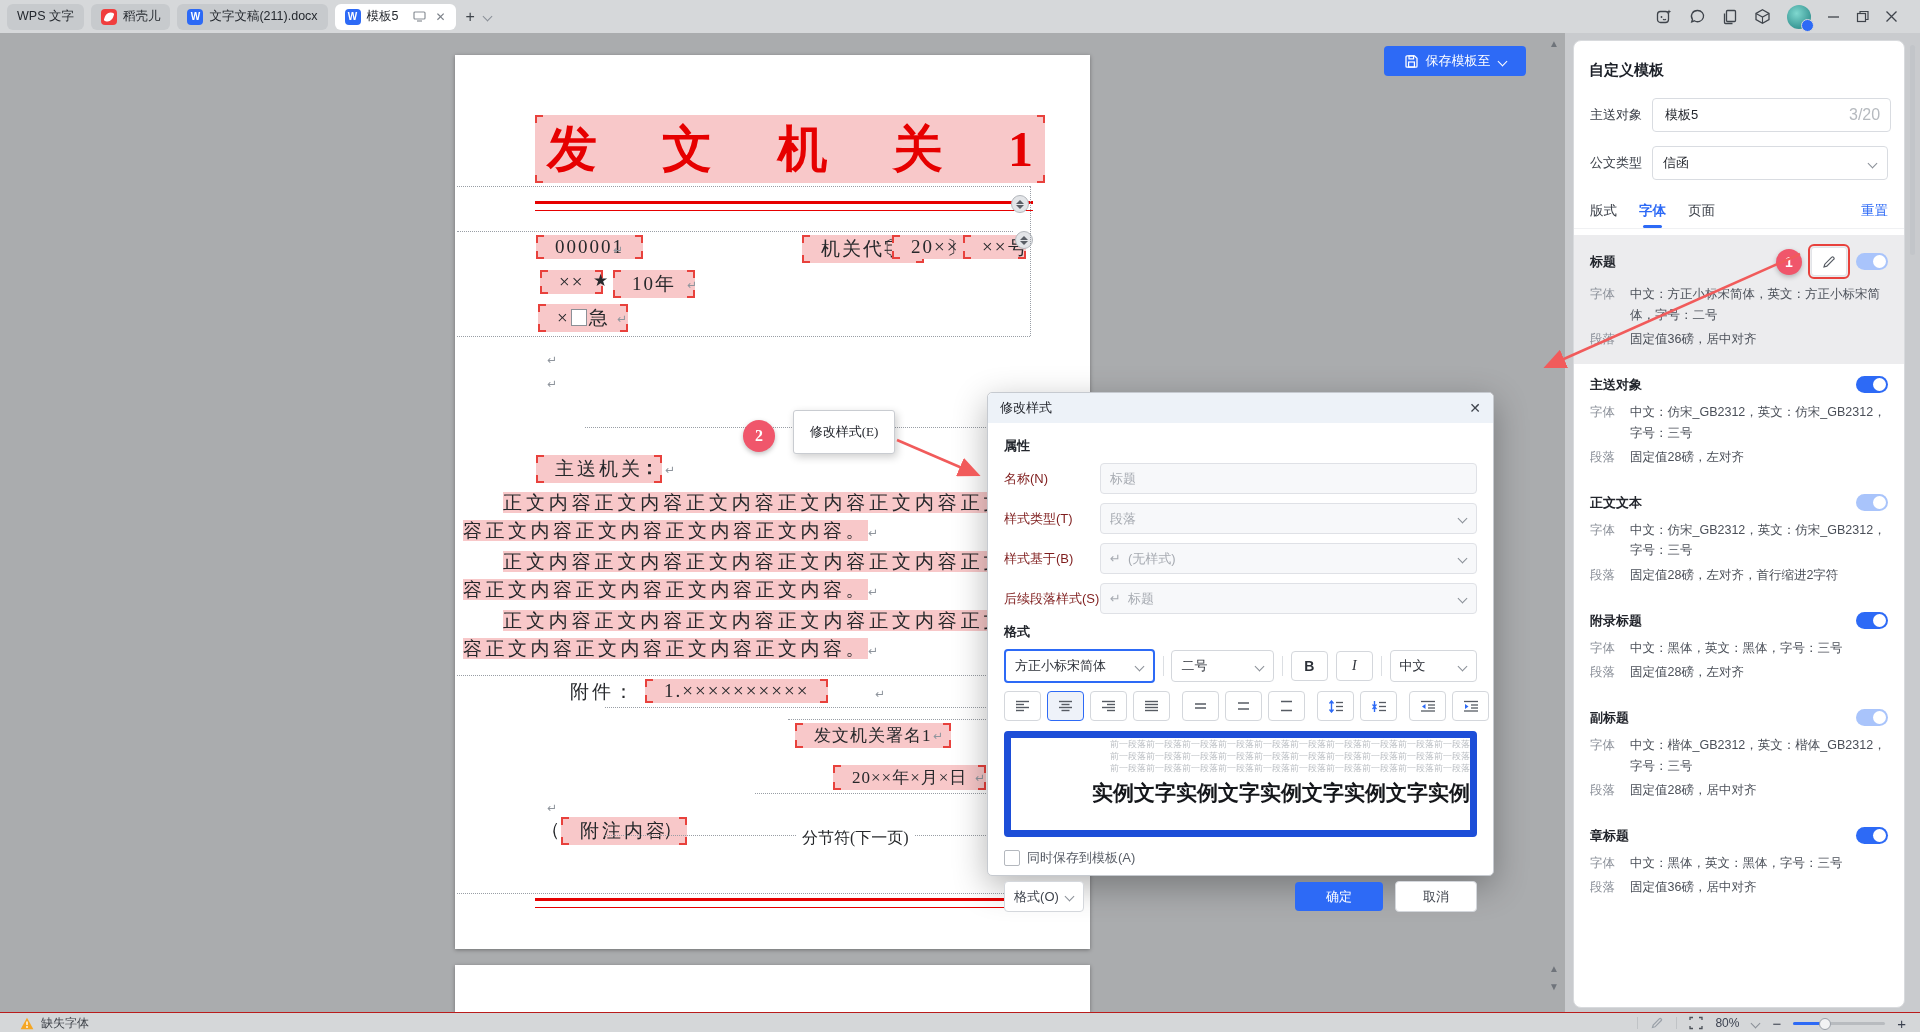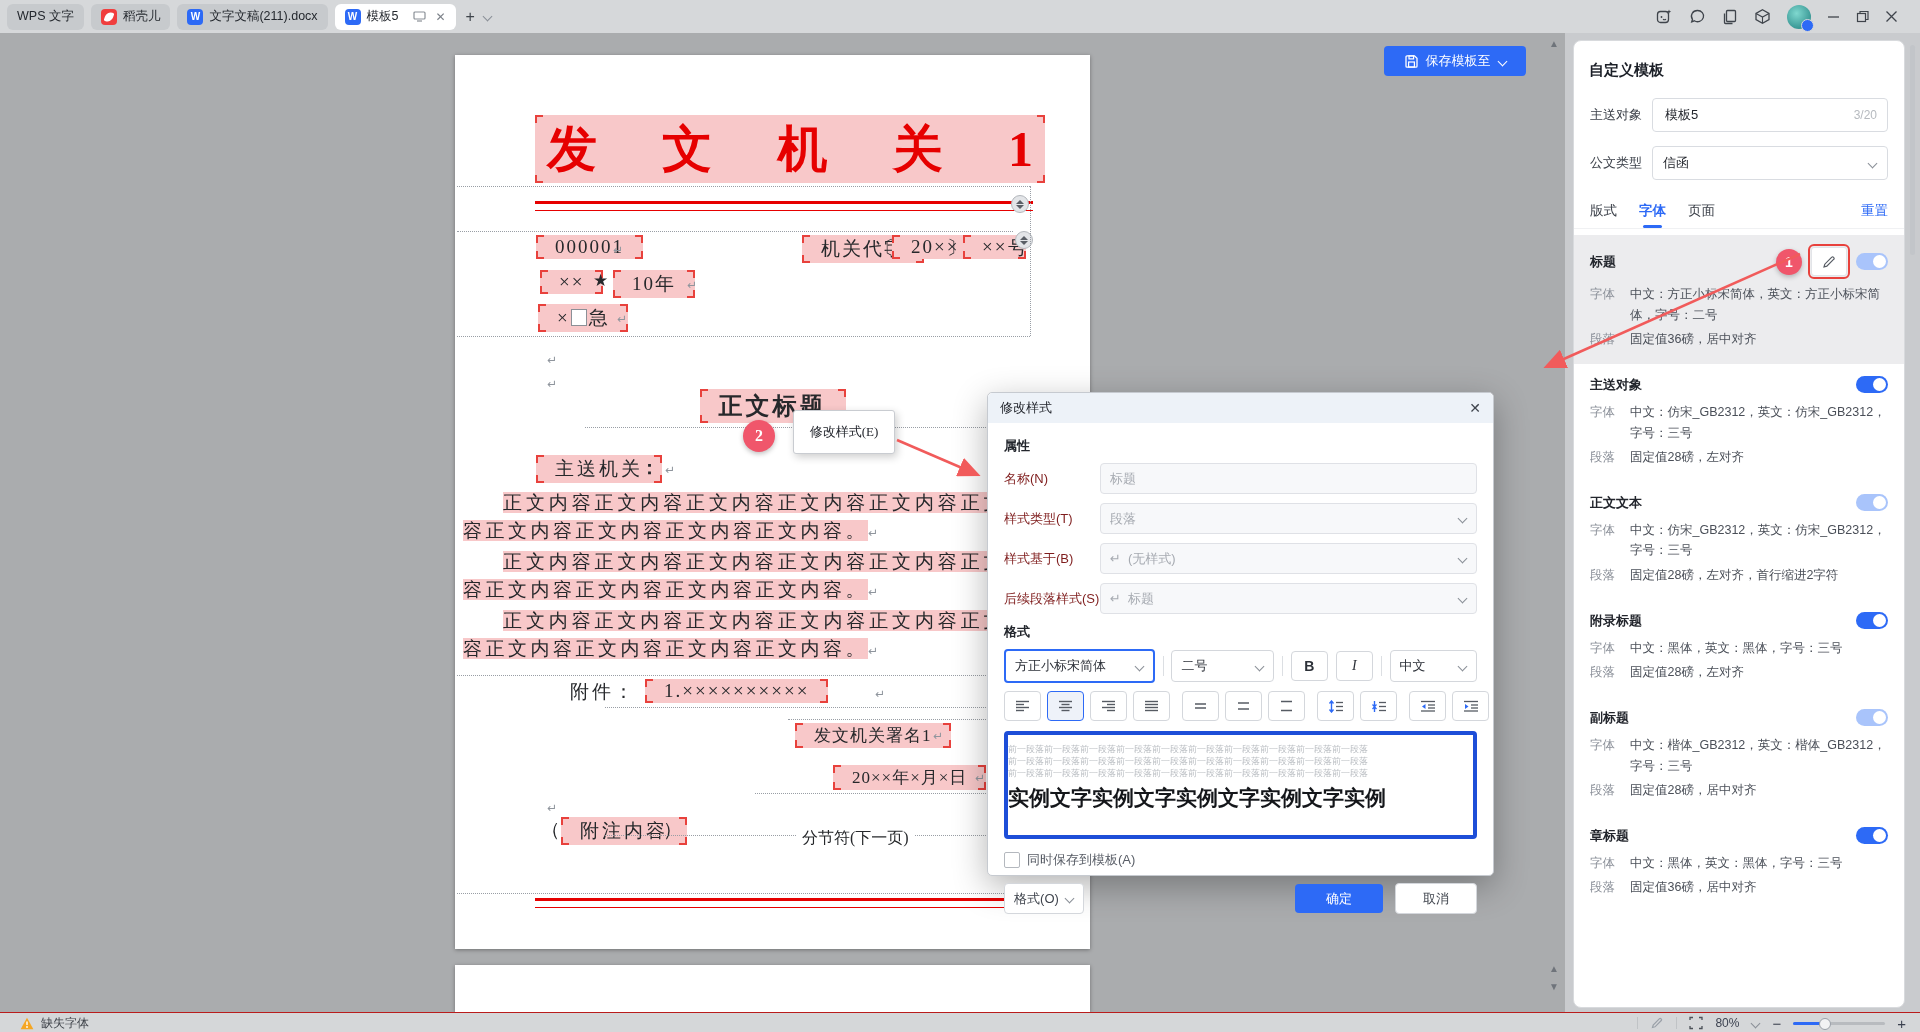--- a/index.html
+++ b/index.html
@@ -66,42 +66,42 @@
   .dlg-ctl{flex:1;height:29px;background:#f7f8fa;border:1px solid #dfe1e6;border-radius:4px;display:flex;align-items:center;padding:0 9px;font-size:13px;color:#a6aab1;gap:7px;}
   .dlg-ctl .chev{margin-left:auto;}
   .fmt-row{display:flex;align-items:center;gap:8px;margin:4px 0 8px;}
   .sel{height:30px;border:1px solid #d4d7dc;border-radius:4px;background:#fff;display:flex;align-items:center;padding:0 9px;font-size:13px;color:#2c3038;}
   .sel .chev{margin-left:auto;}
   .sel.focus{border:2px solid #2d6af6;height:30px;}
   .minisep{width:1px;height:20px;background:#dcdfe3;}
   .ibtn{width:35px;height:28px;border:1px solid #d4d7dc;border-radius:4px;background:#fff;display:flex;align-items:center;justify-content:center;font-size:14px;color:#2c3038;flex:0 0 auto;}
   .ibtn.active{border:1.5px solid #2d6af6;background:#eef2f9;}
   .iconrow{display:flex;align-items:center;gap:6px;margin-bottom:10px;}
-  .preview{height:92px;border:4px solid #1d4ed8;border-radius:4px;overflow:hidden;text-align:left;padding-top:8px;}
+  .preview{height:92px;border:7px solid #1d4ed8;border-radius:4px;overflow:hidden;text-align:right;}
   .pv-s{font-size:9px;color:#b9bdc2;line-height:12px;white-space:nowrap;}
   .pv-l{font-family:"Liberation Serif","DejaVu Serif",serif;font-weight:bold;font-size:21px;color:#14161a;margin-top:5px;white-space:nowrap;}
   .chkrow{display:flex;align-items:center;gap:7px;margin:12px 0 14px;font-size:13px;color:#585d66;}
   .chk{width:14px;height:14px;border:1px solid #b4b8be;border-radius:2px;background:#fff;}
   .dlg-foot{display:flex;align-items:center;padding:0 16px;}
   .btn{height:29px;border-radius:4px;display:flex;align-items:center;justify-content:center;font-size:13px;}
   .btn.ghost{border:1px solid #d4d7dc;background:#fff;color:#3f444d;}
   .btn.primary{background:#2d6af6;color:#fff;border:none;}
   .chev{width:9px;height:9px;display:inline-block;position:relative;}
   .chev::before{content:"";position:absolute;left:1px;top:1px;width:6px;height:6px;border-right:1.5px solid #8a8f97;border-bottom:1.5px solid #8a8f97;transform:rotate(45deg);}
 
   
   .sidecol{position:absolute;left:1565px;top:33px;width:355px;height:979px;background:#c9cbce;}
   .sidebar{position:absolute;left:8px;top:7px;width:330px;height:966px;background:#fff;border-radius:8px;border:1px solid #d8dadd;overflow:hidden;z-index:30;}
   .sb-inner{padding:20px 0 0 0;}
   .sb-title{font-size:15px;font-weight:bold;color:#1b1f27;padding:0 15px;margin-bottom:18px;}
   .sb-row{display:flex;align-items:center;padding:0 16px;margin-bottom:14px;}
   .sb-row label{width:62px;flex:0 0 auto;font-size:13px;color:#3c414a;}
   .sb-input{flex:1;height:32px;border:1px solid #d9dce1;border-radius:4px;display:flex;align-items:center;padding:0 10px;font-size:13px;color:#23262d;gap:6px;}
   .sb-input input{border:none;outline:none;flex:1;font-size:13px;color:#23262d;font-family:inherit;background:transparent;min-width:0;}
-  .sb-counter{color:#b6babf;font-size:12px;}
+  .sb-counter{color:#b6babf;font-size:16px;}
   .sb-tabs{display:flex;align-items:center;padding:0 16px;gap:22px;height:34px;border-bottom:1px solid #f0f1f3;}
   .sb-tab{font-size:13.5px;color:#3c414a;height:34px;display:flex;align-items:center;position:relative;}
   .sb-tab.active{color:#2d6af6;font-weight:bold;}
   .sb-tab.active::after{content:"";position:absolute;left:4px;right:4px;bottom:0;height:3px;border-radius:2px;background:#2d6af6;}
   .sb-reset{margin-left:auto;color:#2d6af6;font-size:13.5px;}
   .card{padding:12px 16px 10px;position:relative;}
   .card.hl{background:#ececee;}
   .card-head{display:flex;align-items:center;margin-bottom:8px;}
   .card-title{font-size:13px;font-weight:bold;color:#23262d;}
   .card-line{display:flex;font-size:12.5px;line-height:1.65;margin-bottom:4px;}
@@ -262,23 +262,20 @@
     <div class="abs" style="left:0;top:249px;width:635px;height:28px;font-size:19px;letter-spacing:1px;">
       <span class="abs fld" style="left:83px;top:0;"><span>×</span><span class="urgbox"></span><span>急</span></span>
       <span class="abs pm" style="left:162px;top:8px;">↵</span>
     </div>
     <div class="abs dotl" style="left:2px;top:281px;width:573px;"></div>
     <div class="abs dotv" style="left:575px;top:131px;height:150px;"></div>
 
     <span class="abs pm" style="left:92px;top:298px;">↵</span>
     <span class="abs pm" style="left:92px;top:322px;">↵</span>
 
-    <div class="abs" style="left:0;top:334px;width:635px;text-align:center;">
-      <span class="fld" style="font-size:24px;font-weight:bold;letter-spacing:3px;">正文标题</span>
-    </div>
     <div class="abs dotl" style="left:130px;top:372px;width:445px;"></div>
 
     <div class="abs" style="left:0;top:400px;width:635px;font-size:19px;letter-spacing:3px;">
       <span class="abs fld" style="left:81px;top:0;">主送机关</span>
       <span class="abs" style="left:185px;top:0;font-weight:bold;">：</span>
       <span class="abs pm" style="left:210px;top:8px;">↵</span>
     </div>
 
     <div class="abs" style="left:8px;top:434px;width:566px;font-size:19px;letter-spacing:3.5px;line-height:28px;text-align:justify;">
       <p style="margin:0 0 1px;text-indent:40px;"><span class="phl">正文内容正文内容正文内容正文内容正文内容正文内容正文内容正文内容正文内容正文内容。</span><span class="pm">↵</span></p>

